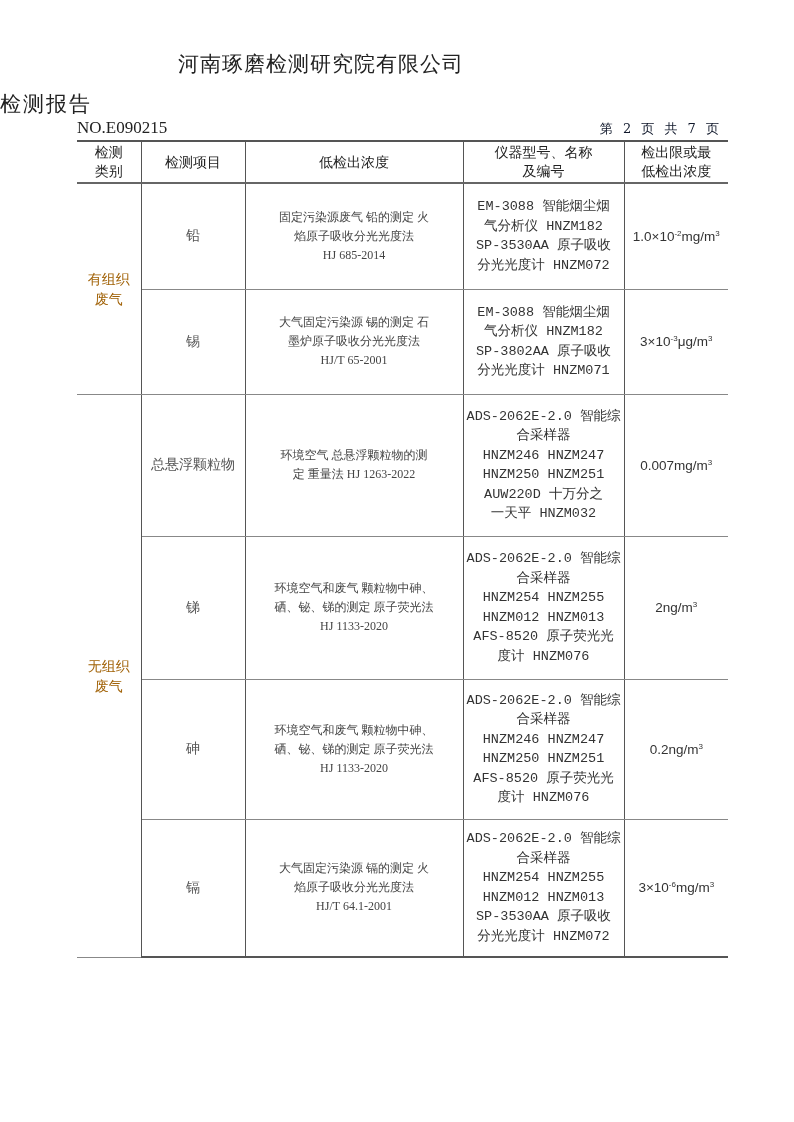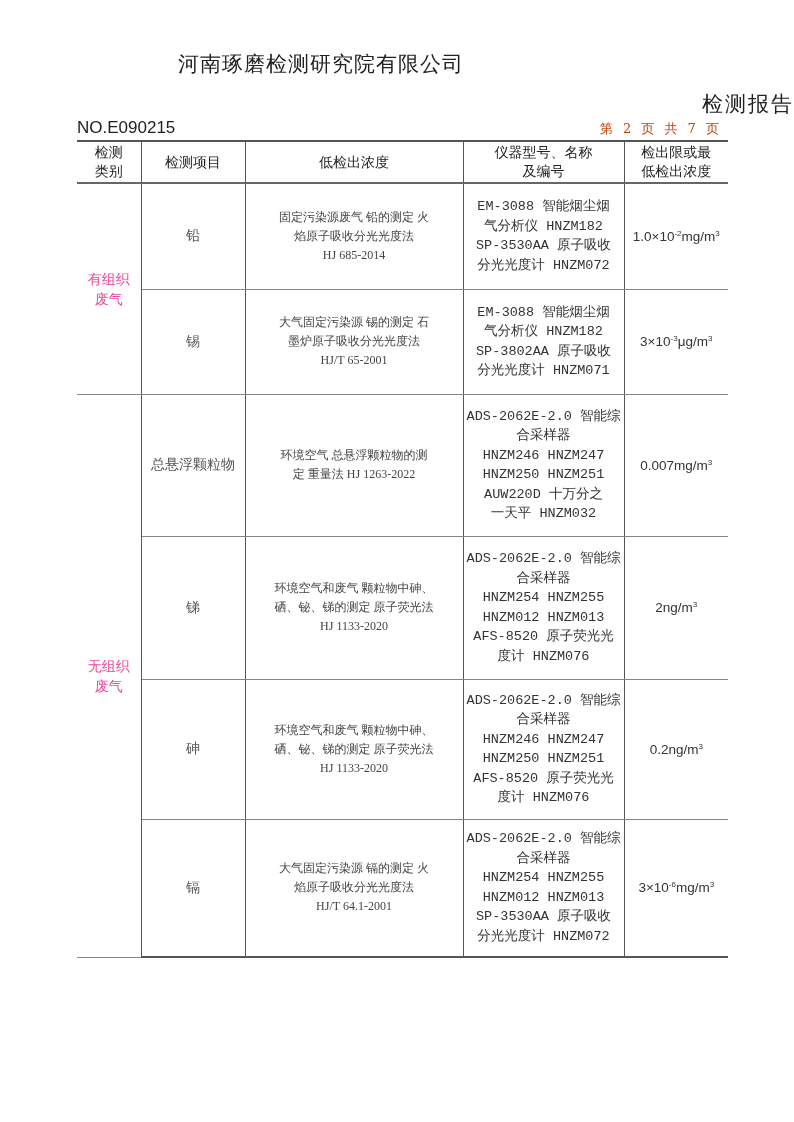--- a/index.html
+++ b/index.html
@@ -1,35 +1,35 @@
 <!DOCTYPE html>
 <html><head>
 <meta charset="utf-8">
 <style>
   html, body { margin:0; padding:0; background:#ffffff; }
   body { width:794px; height:1122px; position:relative; overflow:hidden;
          font-family: "DejaVu Serif", "Liberation Serif", serif; color:#2b2b2b; }
   .title1 { position:absolute; left:0; width:642px; top:50px; text-align:center;
             font-size:21px; letter-spacing:1px; color:#222; }
-  .title2 { position:absolute; left:0; width:794px; top:90px; text-align:right;
+  .title2 { position:absolute; left:0; width:794px; top:90px; text-align:left;
             font-size:21px; letter-spacing:2px; color:#222; }
-  .docno { position:absolute; left:77px; top:118px; font-family:Liberation Sans, sans-serif;
+  .docno { position:absolute; left:77px; top:118px; font-family:Liberation Serif, serif;
            font-size:17px; color:#222; }
-  .pageinfo { position:absolute; right:72px; top:120px; font-size:13px; color:#c2410c; letter-spacing:3px; }
+  .pageinfo { position:absolute; right:72px; top:120px; font-size:13px; color:#0f172a; letter-spacing:3px; }
   table.report { position:absolute; left:77px; top:140px; width:651px; border-collapse:collapse;
                  table-layout:fixed; }
   table.report th, table.report td { border-left:1px solid #555; border-right:1px solid #555;
                  border-top:1px solid #888; border-bottom:1px solid #888; text-align:center;
                  vertical-align:middle; padding:0 1px; }
   table.report tr > *:first-child { border-left:none; }
   table.report tr > *:last-child { border-right:none; }
   table.report thead th { border-top:2px solid #555; border-bottom:2px solid #666;
                  font-weight:normal; font-size:14px; line-height:19px; color:#222; height:40px; }
   table.report tbody tr:last-child td { border-bottom:2px solid #555; }
-  .cat { font-size:14px; color:#ec4899; line-height:20px; }
+  .cat { font-size:14px; color:#a16207; line-height:20px; }
   .item { font-size:14px; color:#555; }
   .method { font-size:12px; line-height:19px; color:#444; font-family:"Liberation Serif", "DejaVu Serif", serif; }
   .inst { font-size:13.5px; line-height:19.5px; color:#333; font-family:Liberation Mono, monospace; }
   .limit { font-size:13.5px; color:#333; font-family:Liberation Sans, sans-serif; }
   .line { display:block; white-space:nowrap; }
   sup { font-size:8px; vertical-align:super; line-height:0; }
 </style>
 </head>
 <body>
 

